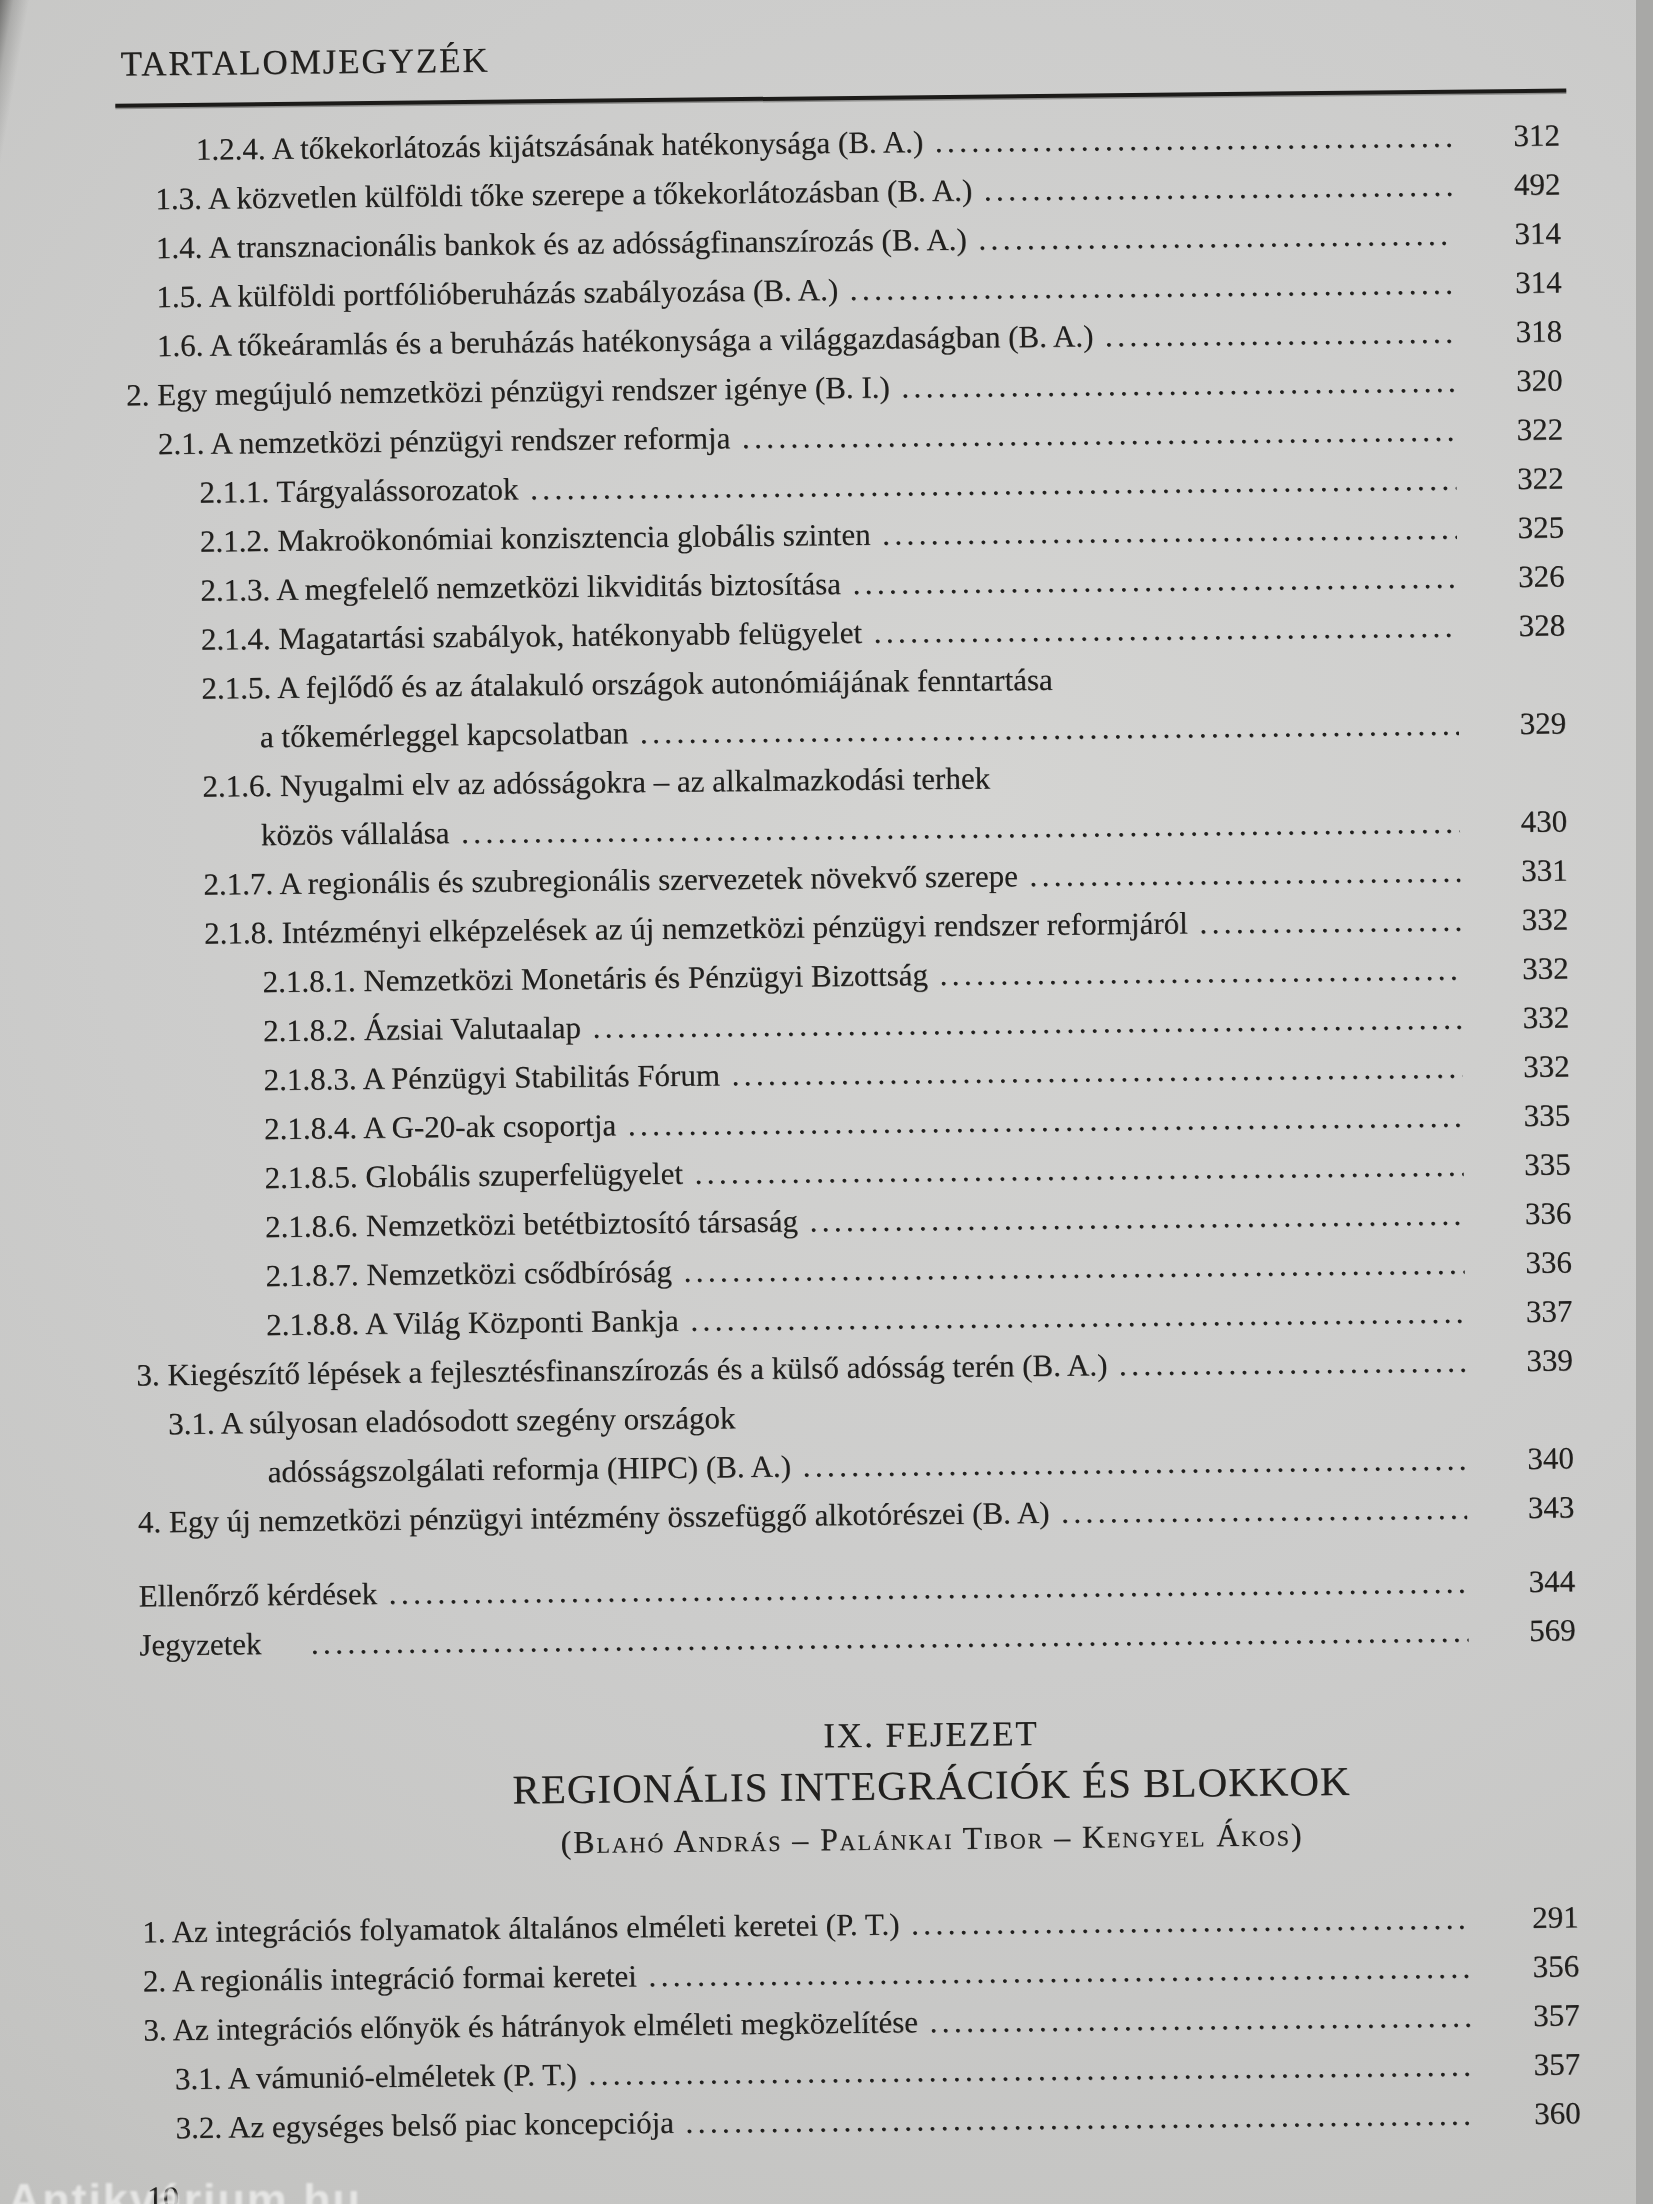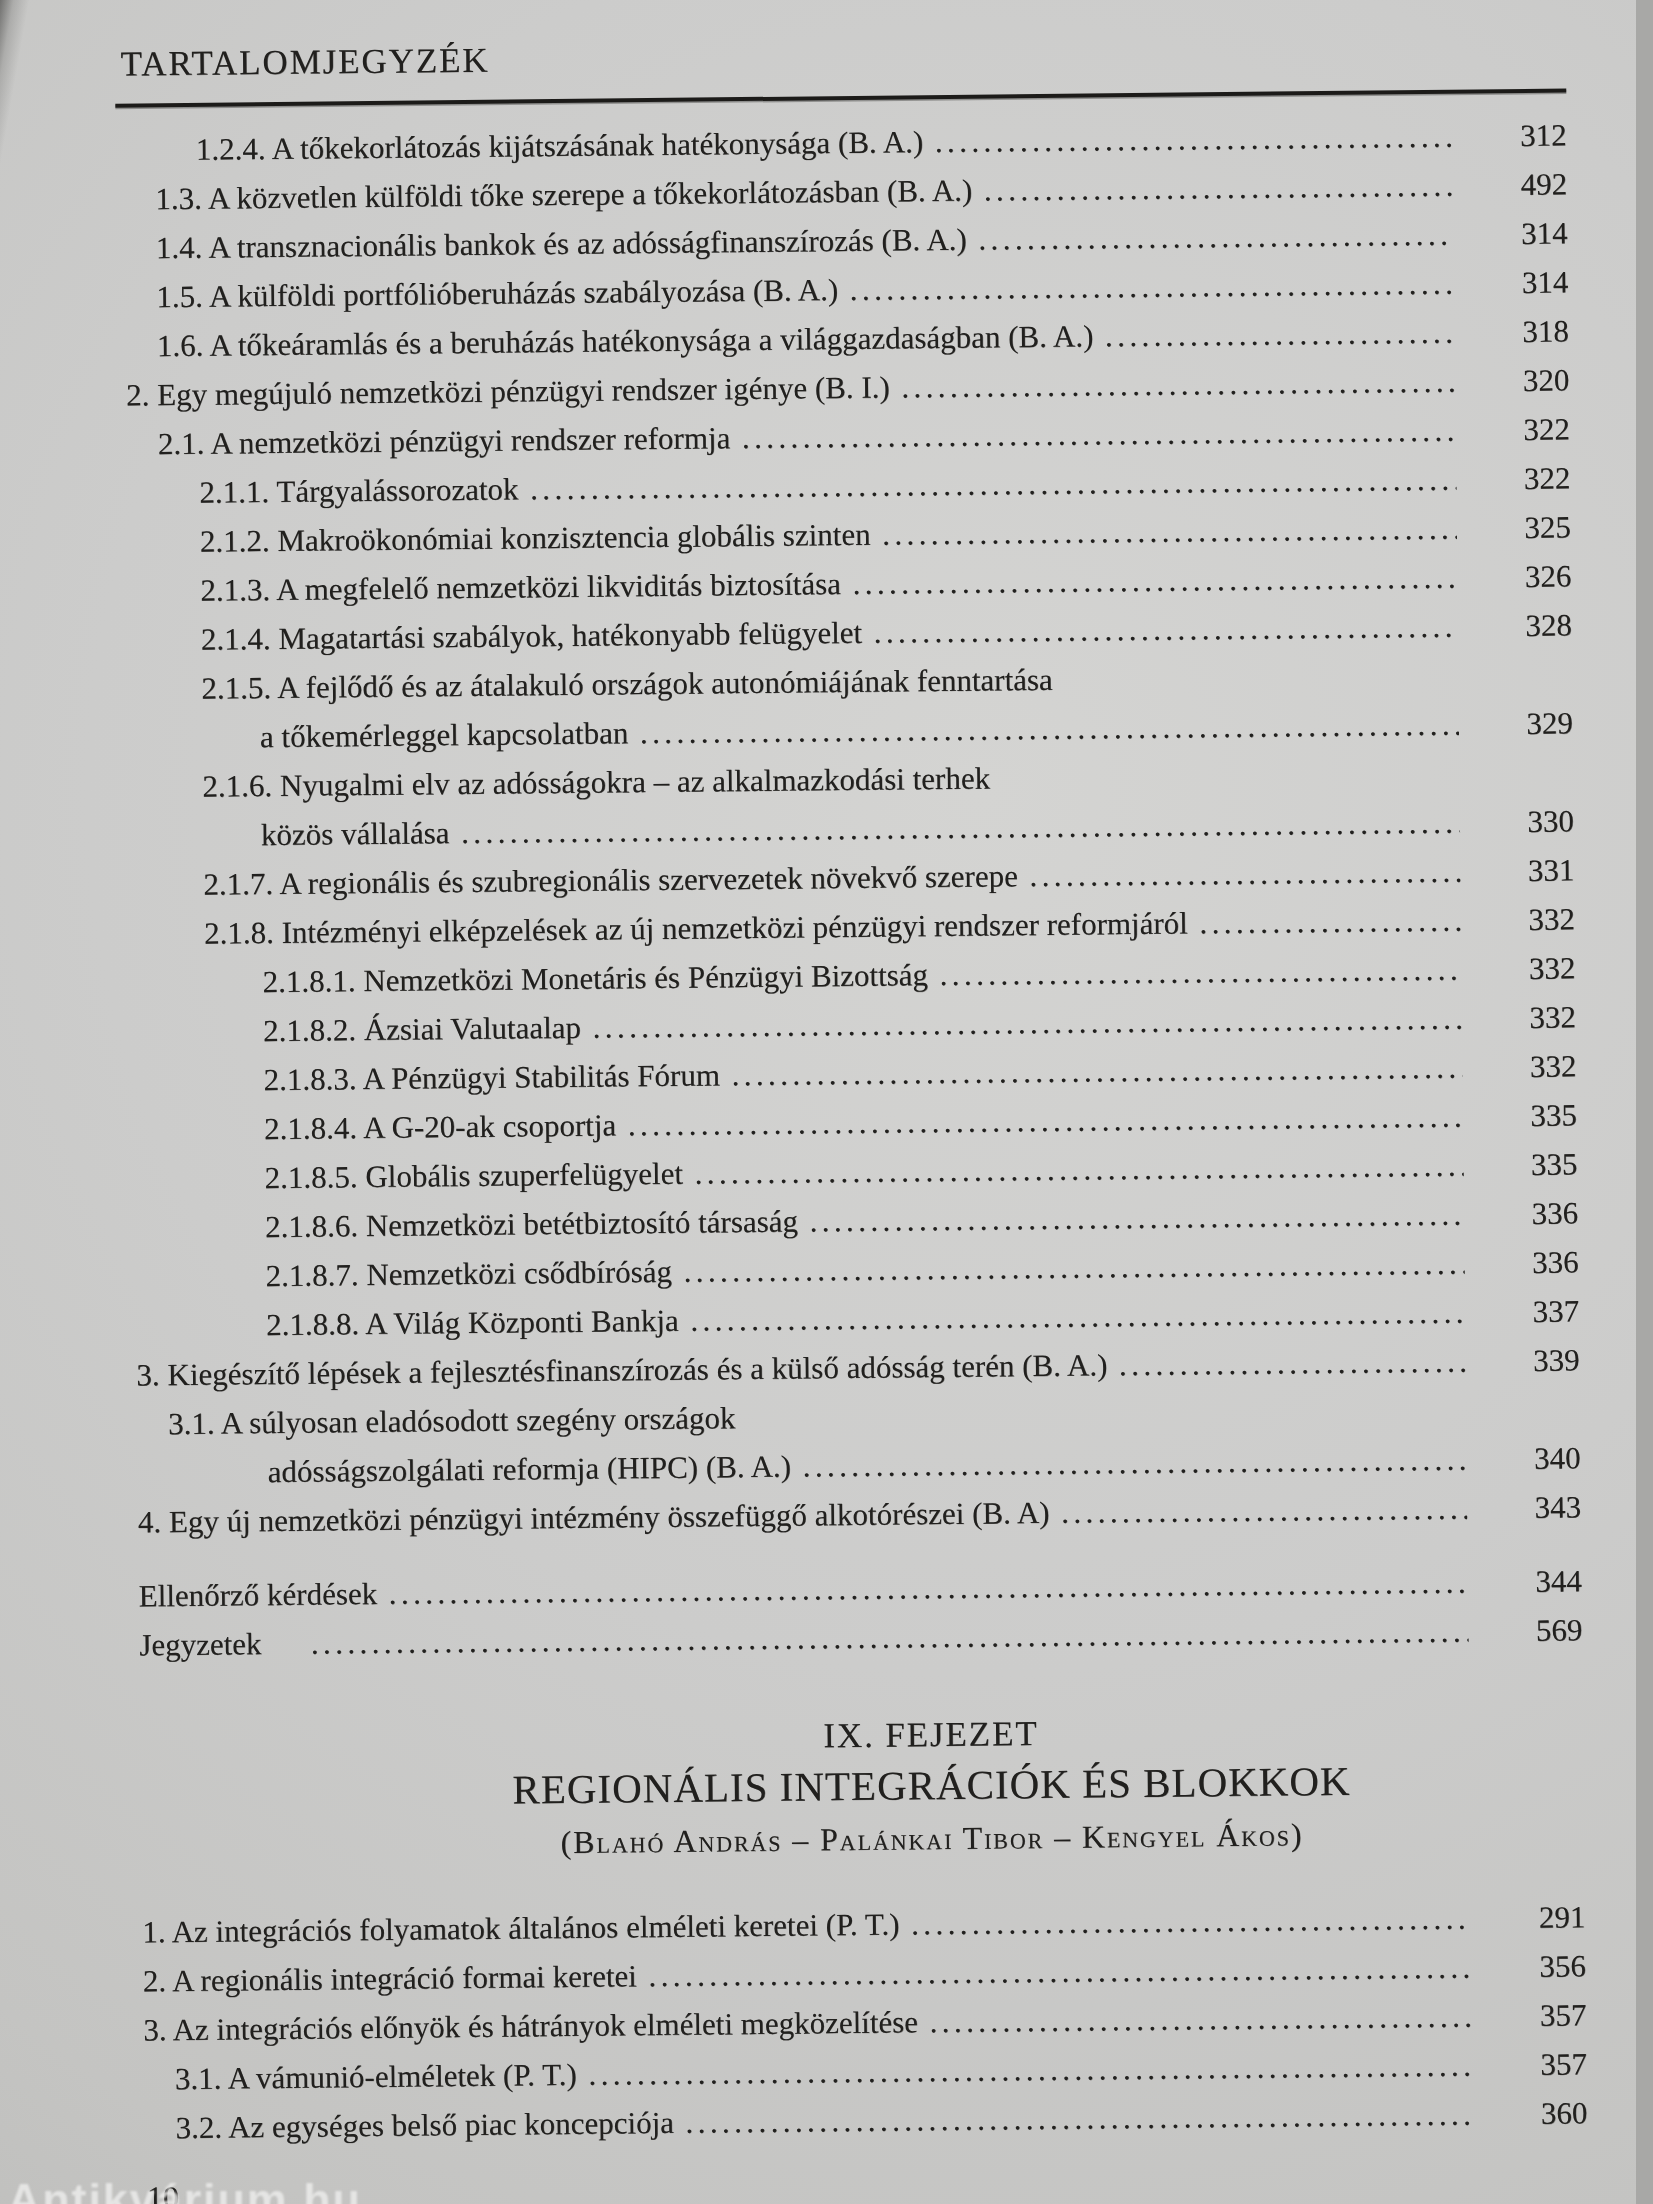--- a/index.html
+++ b/index.html
@@ -53,21 +53,21 @@
   .toc-row.lv3 .label { margin-left: 138px; }
   .toc-row.tabbed .label { min-width: 160px; }
   .leader {
     flex: 1 1 auto;
     overflow: hidden;
     margin: 0 54px 0 11.6px;
     letter-spacing: 4.4px;
   }
   .page-num {
     flex: 0 0 60px;
-    text-align: right;
+    text-align: center;
   }
   .toc-row.no-page .leader,
   .toc-row.no-page .page-num { visibility: hidden; }
   .gap { height: 25px; }
   .chapter-head {
     margin-top: 47px;
     text-align: center;
     padding-left: 146px;
   }
   .chapter-kicker {
@@ -178,21 +178,21 @@
     <span class="page-num">329</span>
   </div>
         <div class="toc-row lv2 no-page">
     <span class="label">2.1.6. Nyugalmi elv az adósságokra – az alkalmazkodási terhek</span>
     <span class="leader"></span>
     <span class="page-num"></span>
   </div>
         <div class="toc-row lv3">
     <span class="label">közös vállalása</span>
     <span class="leader">......................................................................................................................................................</span>
-    <span class="page-num">330</span>
+    <span class="page-num">430</span>
   </div>
         <div class="toc-row lv2">
     <span class="label">2.1.7. A regionális és szubregionális szervezetek növekvő szerepe</span>
     <span class="leader">......................................................................................................................................................</span>
     <span class="page-num">331</span>
   </div>
         <div class="toc-row lv2">
     <span class="label">2.1.8. Intézményi elképzelések az új nemzetközi pénzügyi rendszer reformjáról</span>
     <span class="leader">......................................................................................................................................................</span>
     <span class="page-num">332</span>

